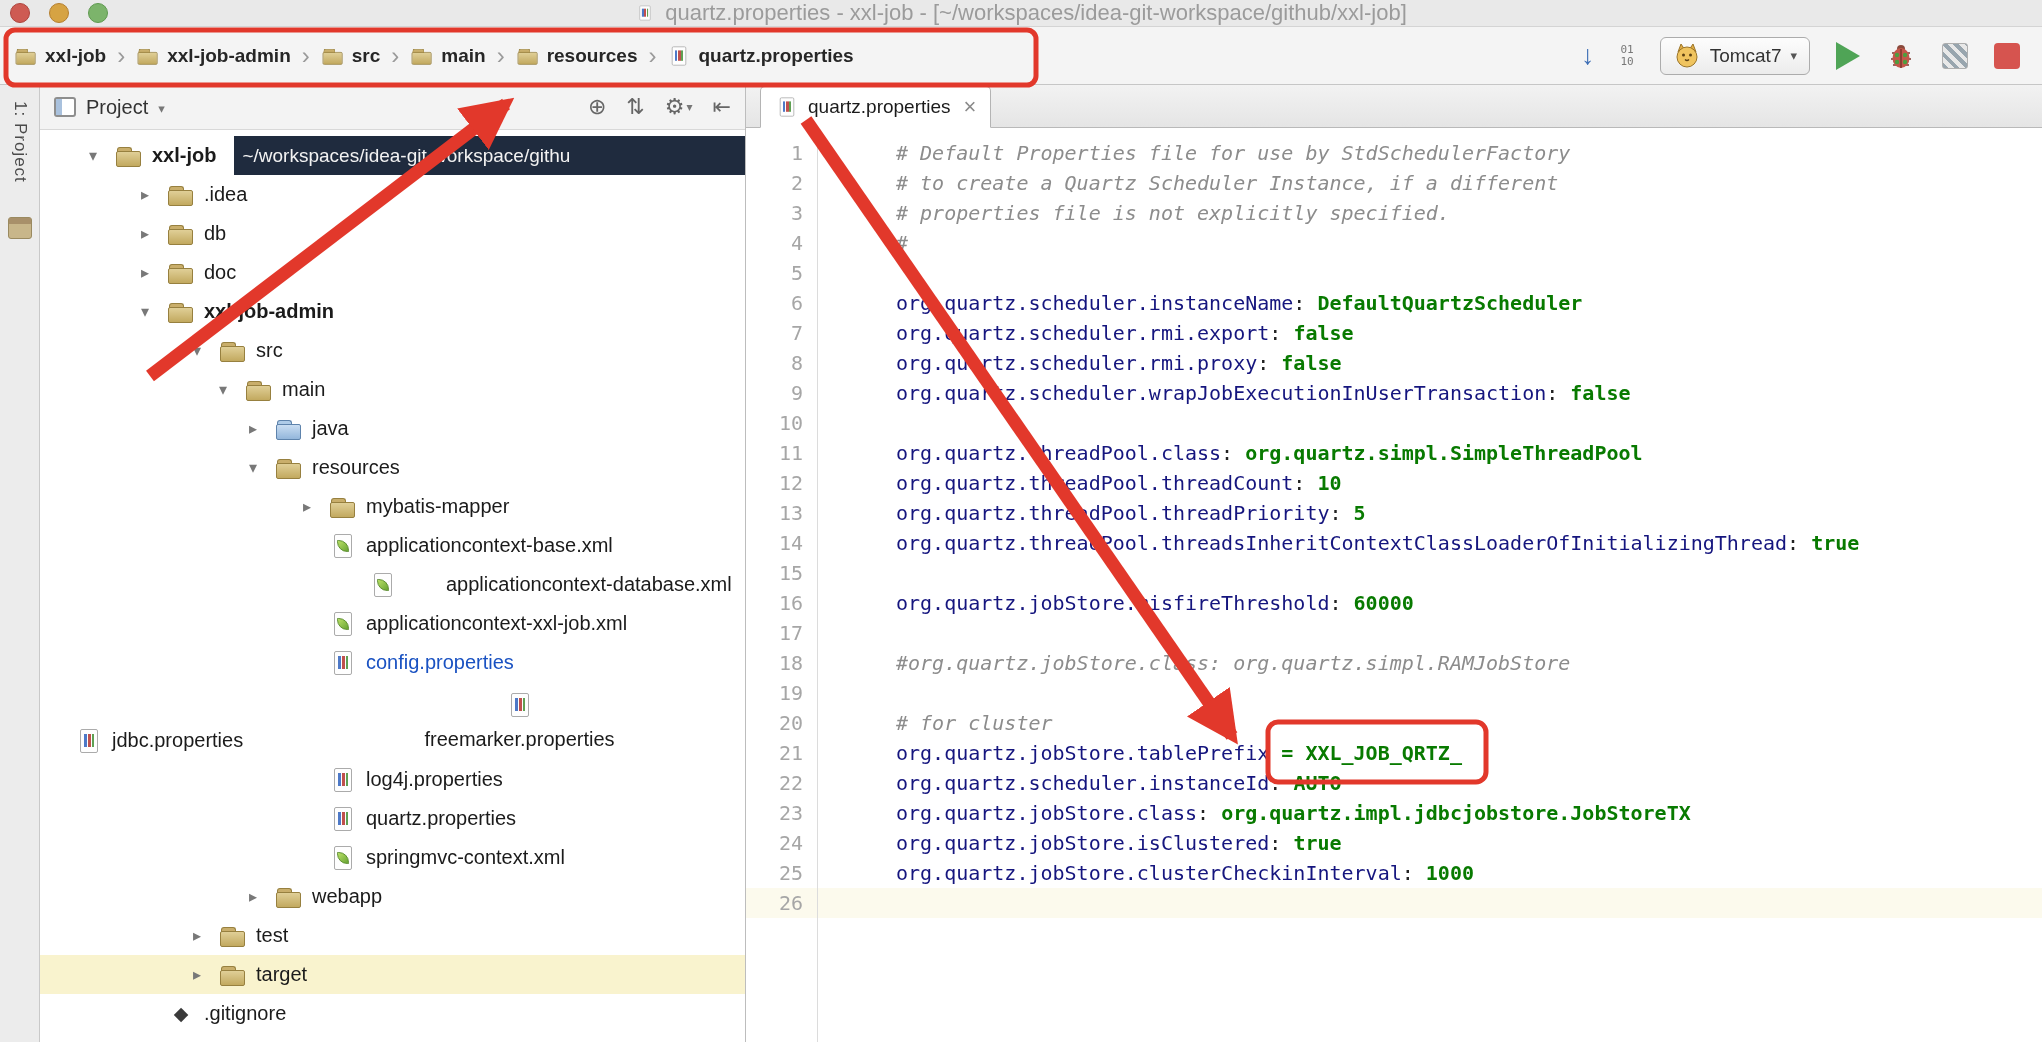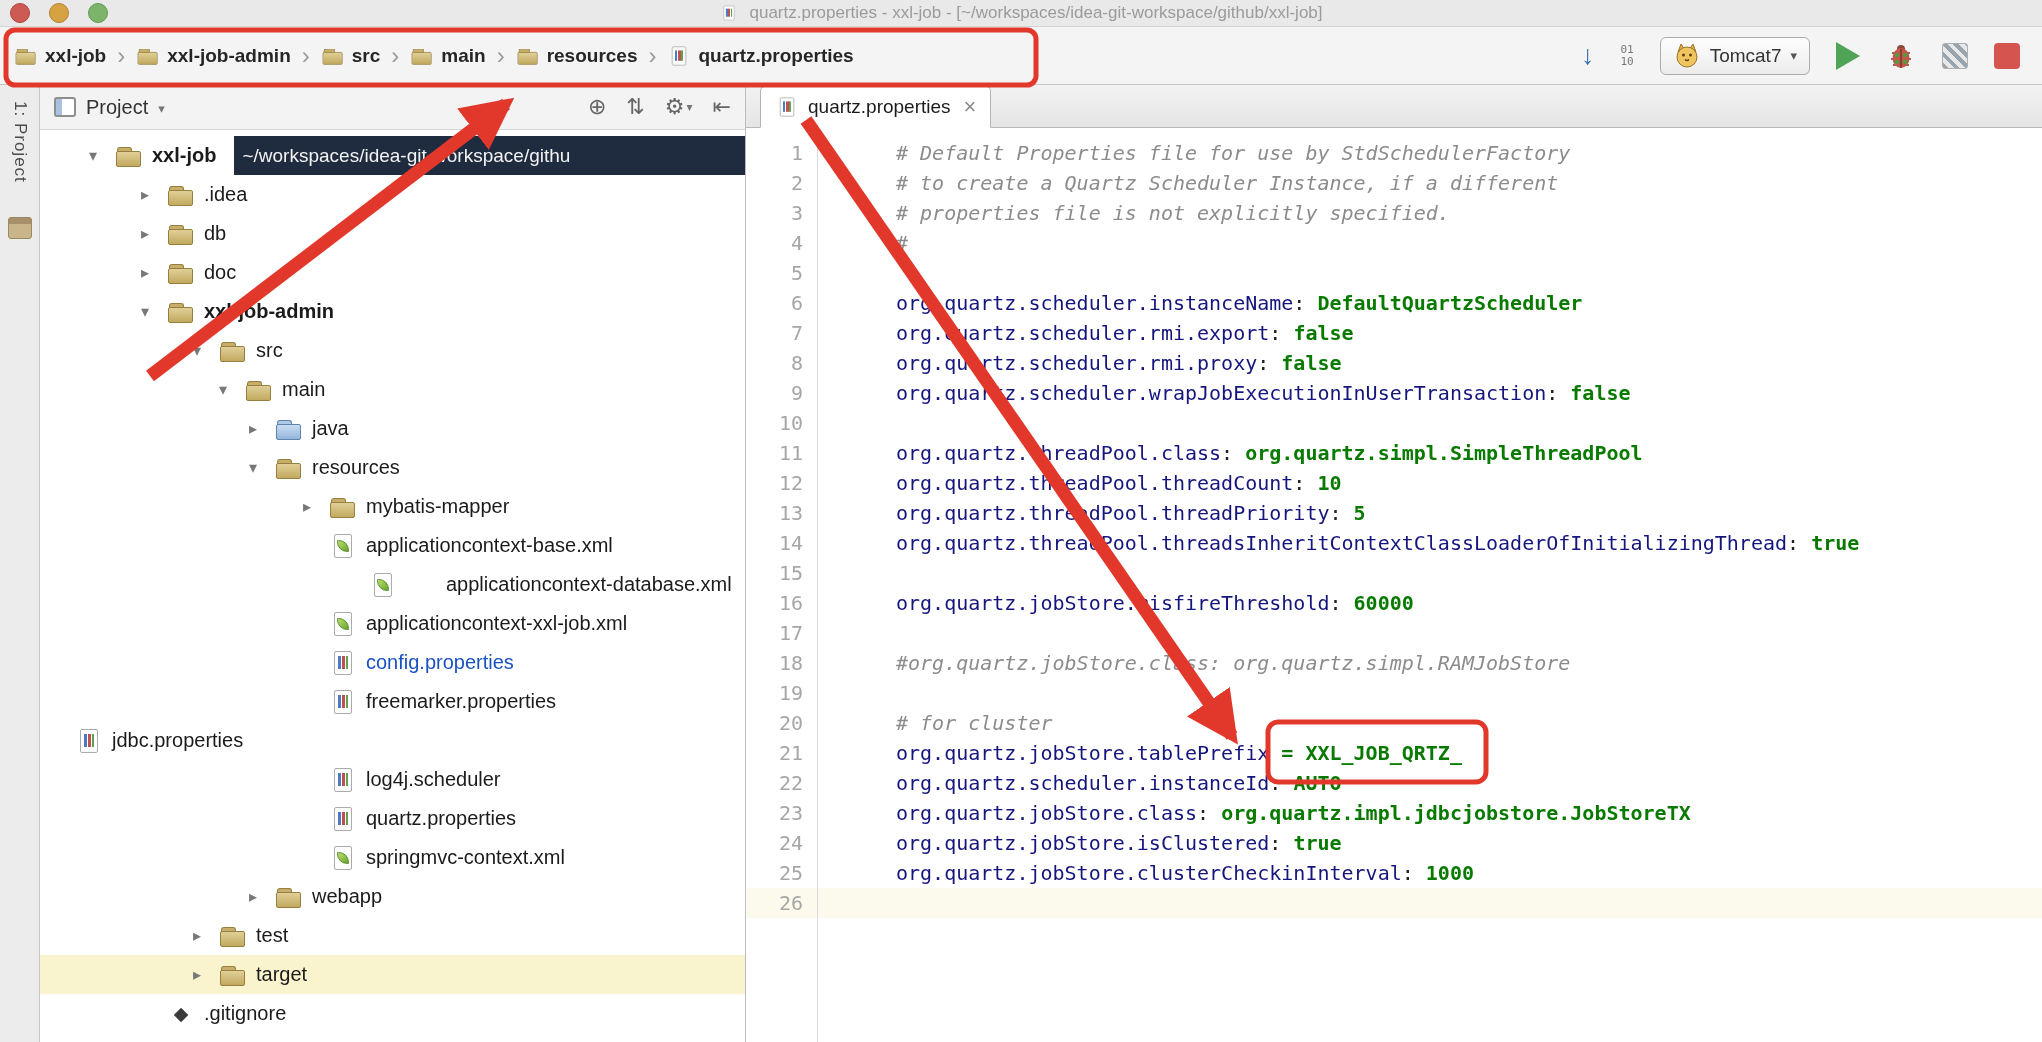--- a/index.html
+++ b/index.html
@@ -6,21 +6,21 @@
   body{width:2042px;height:1042px;overflow:hidden;font-family:"Liberation Sans",sans-serif;background:#fff;}
   .window{position:relative;width:2042px;height:1042px;background:#ECECEC;overflow:hidden;}
 
   
   .titlebar{height:26px;background:#E9E9E9;border-bottom:1px solid #D4D4D4;position:relative;}
   .lights{position:absolute;left:10px;top:3px;display:flex;gap:19px;}
   .light{width:20px;height:20px;border-radius:50%;}
   .light.close{background:#CE5B53;border:1px solid #AE453E;box-sizing:border-box;}
   .light.min{background:#D6A343;border:1px solid #B57F2F;box-sizing:border-box;}
   .light.zoom{background:#7CB46B;border:1px solid #5F9A50;box-sizing:border-box;}
-  .wtitle{position:absolute;left:0;right:0;top:0;height:26px;display:flex;align-items:center;justify-content:center;gap:10px;color:#9B9B9B;font-size:17px;white-space:nowrap;}
+  .wtitle{position:absolute;left:0;right:0;top:0;height:26px;display:flex;align-items:center;justify-content:center;gap:10px;color:#9B9B9B;font-size:22px;white-space:nowrap;}
 
   
   .navbar{height:58px;background:#F4F4F4;border-bottom:1px solid #C6C6C6;display:flex;align-items:center;justify-content:space-between;padding:0 22px 0 14px;box-sizing:border-box;}
   .crumbs{display:flex;align-items:center;gap:8px;}
   .crumb{display:flex;align-items:center;gap:7px;cursor:default;}
   .crumb-label{font-size:19px;font-weight:700;color:#262626;}
   .crumb-sep{color:#9A9A9A;font-size:24px;margin:0 3px;font-weight:400;}
 
   .run-toolbar{display:flex;align-items:center;gap:26px;}
   .vcs{display:flex;align-items:center;gap:2px;}
@@ -268,34 +268,34 @@
           <div class="trow" style="padding-left: 254px;">
             <span class="arrow"></span>
             <span class="ic ic-spring"></span>
             <span class="tlabel">applicationcontext-xxl-job.xml</span>
           </div>
           <div class="trow" style="padding-left: 254px;">
             <span class="arrow"></span>
             <span class="ic ic-props"></span>
             <span class="tlabel" style="color: rgb(26, 82, 194);">config.properties</span>
           </div>
-          <div class="trow" style="padding-left: 254px;">
+          <div class="trow" style="padding-left: 254px; flex-direction: column;">
             <span class="arrow"></span>
             <span class="ic ic-props"></span>
             <span class="tlabel">freemarker.properties</span>
           </div>
           <div class="trow" style="">
             <span class="arrow"></span>
             <span class="ic ic-props"></span>
             <span class="tlabel">jdbc.properties</span>
           </div>
           <div class="trow" style="padding-left: 254px;">
             <span class="arrow"></span>
             <span class="ic ic-props"></span>
-            <span class="tlabel">log4j.scheduler</span>
+            <span class="tlabel">log4j.properties</span>
           </div>
           <div class="trow" style="padding-left: 254px;">
             <span class="arrow"></span>
             <span class="ic ic-props"></span>
             <span class="tlabel">quartz.properties</span>
           </div>
           <div class="trow" style="padding-left: 254px;">
             <span class="arrow"></span>
             <span class="ic ic-spring"></span>
             <span class="tlabel">springmvc-context.xml</span>

